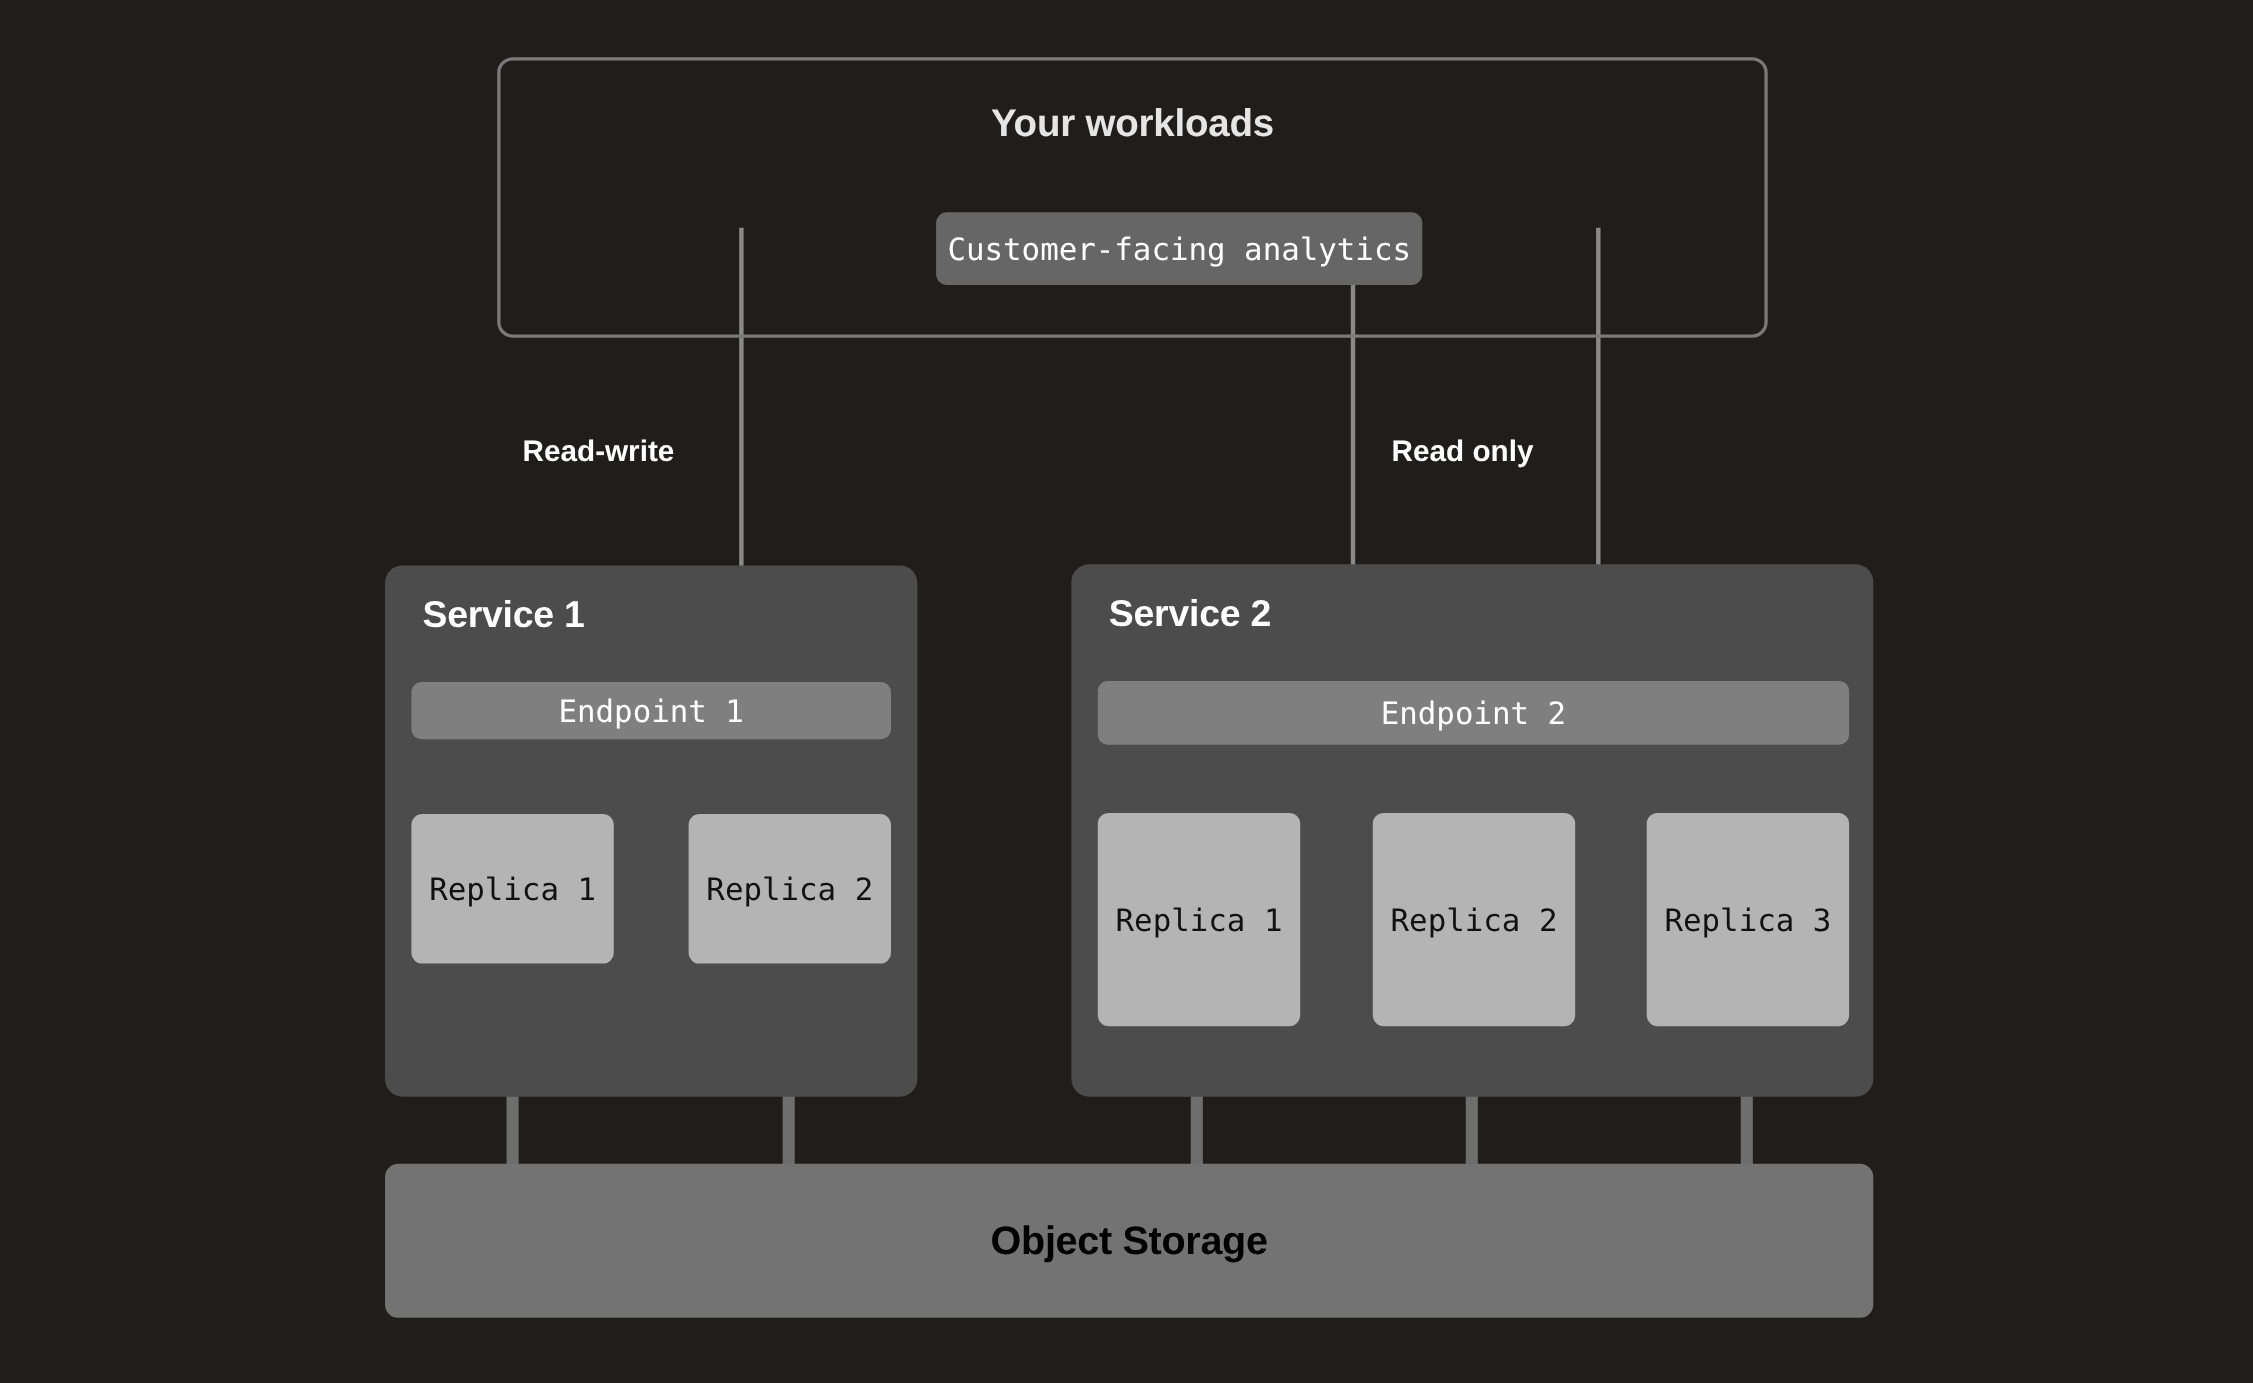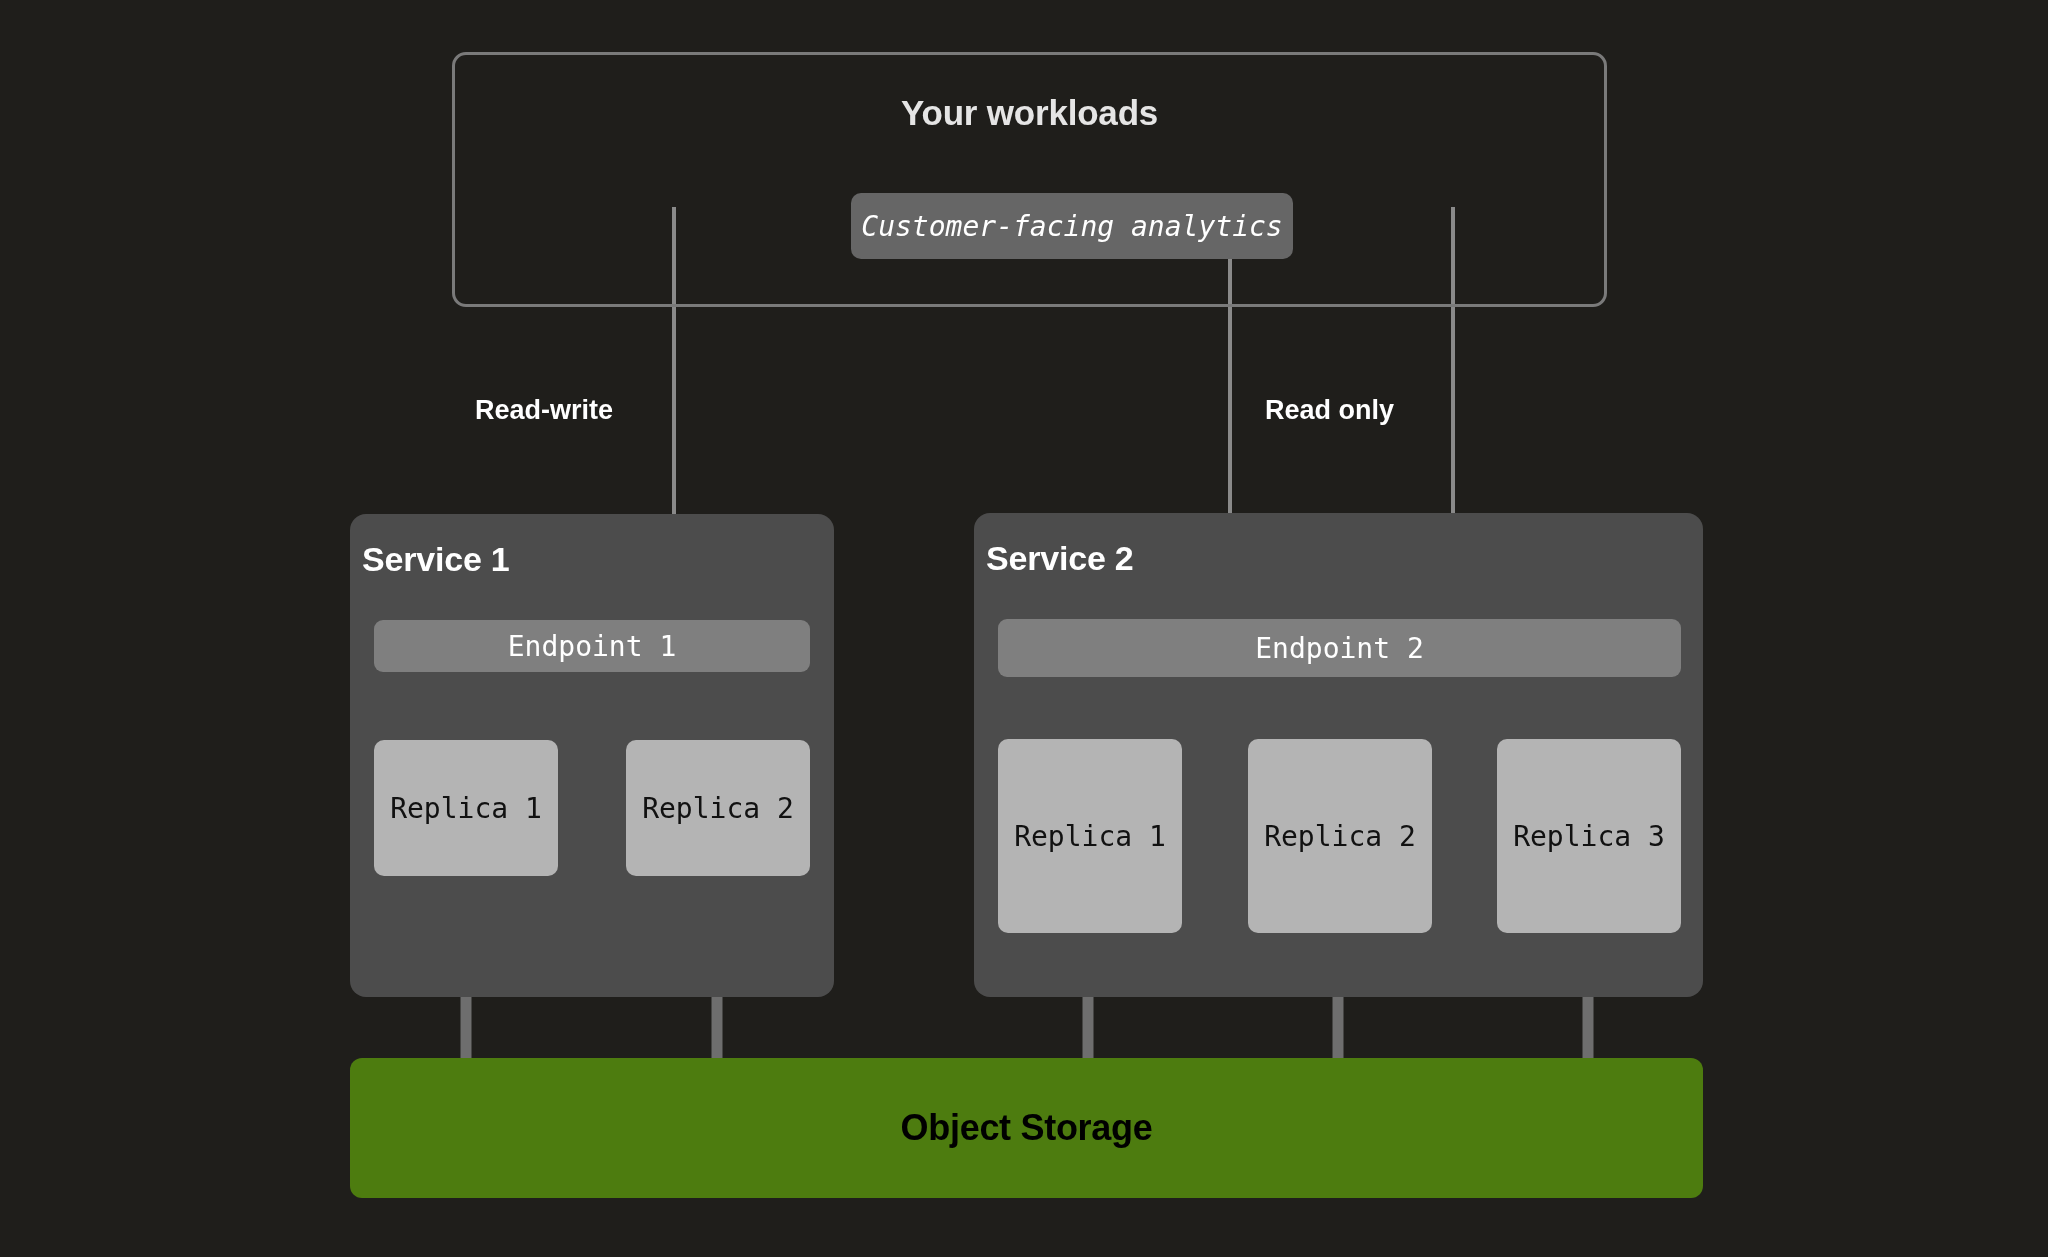--- a/index.html
+++ b/index.html
@@ -57,21 +57,21 @@
     border-radius: 10px;
     color: #ffffff;
     font-family: "DejaVu Sans Mono", "Liberation Mono", monospace;
     font-size: 28px;
     display: flex;
     align-items: center;
     justify-content: center;
     box-sizing: border-box;
   }
   .chip-writes   { left: 27px;  top: 138px; width: 264px; height: 66px; }
-  .chip-customer { left: 396px; top: 138px; width: 442px; height: 66px; font-style: italic; }
+  .chip-customer { left: 396px; top: 138px; width: 442px; height: 66px; }
   .chip-adhoc    { left: 868px; top: 138px; width: 262px; height: 66px; }
 
   
   .edge-label {
     position: absolute;
     color: #ffffff;
     font-size: 27px;
     font-weight: bold;
     white-space: nowrap;
     z-index: 4;
@@ -85,21 +85,21 @@
     background: #4c4c4c;
     border-radius: 16px;
     box-sizing: border-box;
     z-index: 2;
   }
   .service-1 { left: 350px; top: 514px; width: 484px; height: 483px; }
   .service-2 { left: 974px; top: 513px; width: 729px; height: 484px; }
 
   .service-title {
     position: absolute;
-    left: 12px;
+    left: 34px;
     top: 26px;
     color: #ffffff;
     font-size: 34px;
     font-weight: bold;
     letter-spacing: -0.2px;
   }
 
   .endpoint {
     position: absolute;
     background: #7f7f7f;
@@ -137,21 +137,21 @@
   .s2-r2 { left: 274px; top: 226px; width: 184px; height: 194px; }
   .s2-r3 { left: 523px; top: 226px; width: 184px; height: 194px; }
 
   
   .object-storage {
     position: absolute;
     left: 350px;
     top: 1058px;
     width: 1353px;
     height: 140px;
-    background: #4d7c0f;
+    background: #737373;
     border-radius: 12px;
     display: flex;
     align-items: center;
     justify-content: center;
     color: #000000;
     font-size: 36px;
     font-weight: bold;
     letter-spacing: -0.3px;
     box-sizing: border-box;
     z-index: 3;

